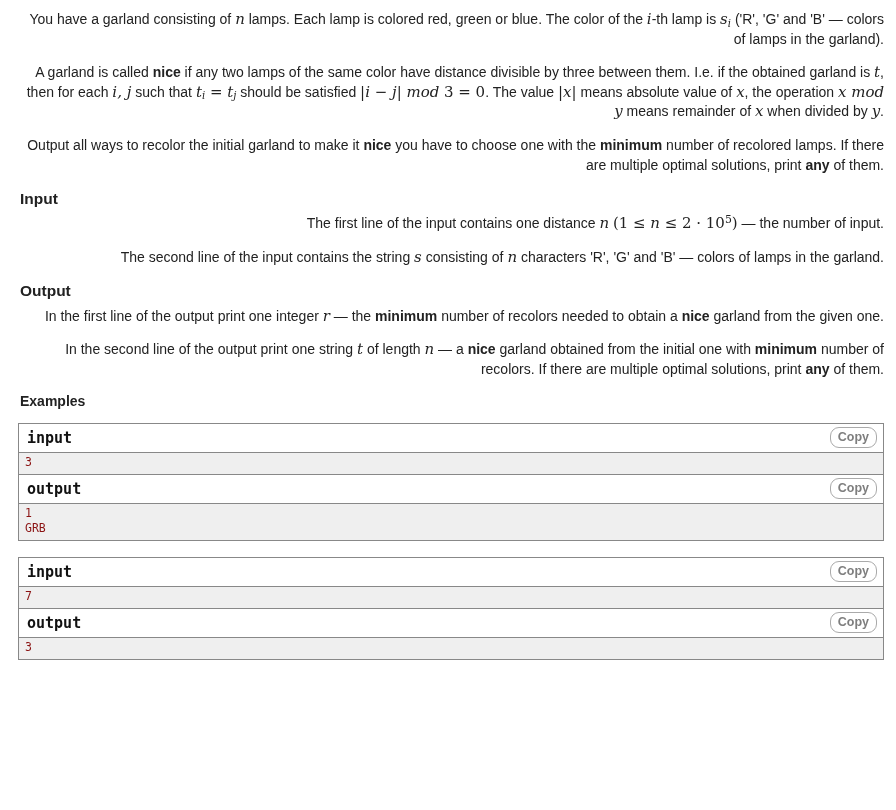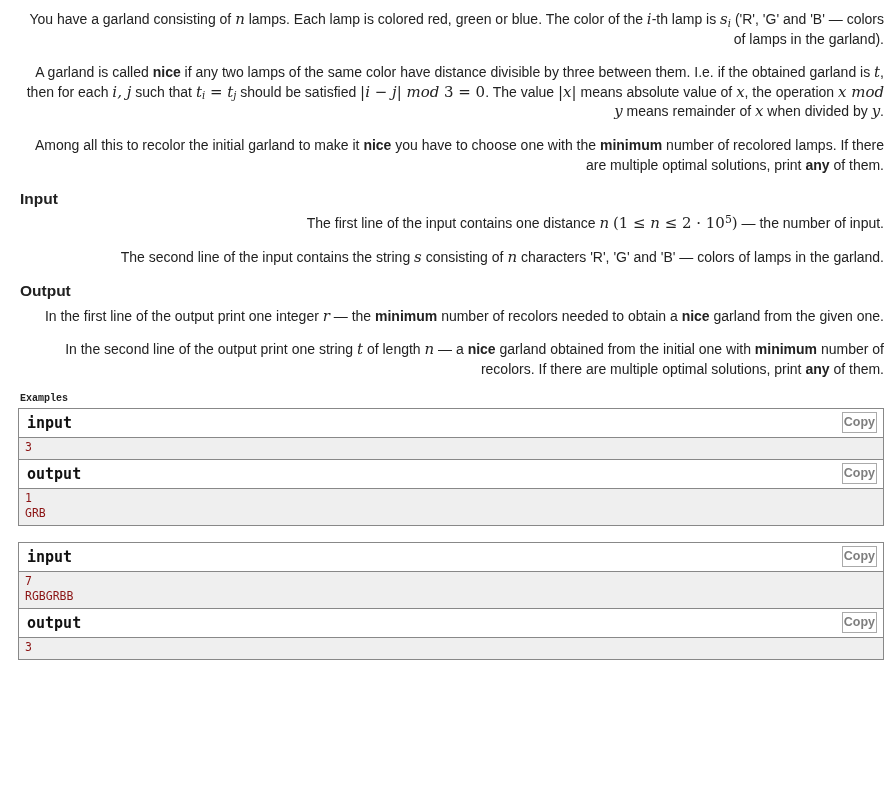--- a/index.html
+++ b/index.html
@@ -53,24 +53,23 @@
     line-height: 0;
   }
   .section-title {
     font-weight: bold;
     font-size: 15.5px;
     margin: 14px 0 5px 0;
     line-height: 1.3;
   }
   .examples-title {
     font-weight: bold;
-    font-size: 10px;
-    margin: 14px 0 2px 0;
+    font-size: 14px;
+    margin: 14px 0 12px 0;
     line-height: 1.25;
-    font-family: Liberation Mono, monospace;
   }
   .sample-test {
     border: 1px solid #888888;
     margin: 0 0 16px 0;
     margin-left: -2px;
     background: #ffffff;
   }
   .sample-test .row-title {
     position: relative;
     background: #ffffff;
@@ -92,39 +91,39 @@
     border-bottom: 1px solid #888888;
   }
   .sample-test .row-pre:last-child {
     border-bottom: none;
   }
   .copy-btn {
     position: absolute;
     right: 6px;
     top: 3px;
     border: 1px solid #aaaaaa;
-    border-radius: 0;
+    border-radius: 9px;
     background: #ffffff;
     color: #7e7e7e;
     font-family: "Liberation Sans", sans-serif;
     font-weight: bold;
     font-size: 12.5px;
     line-height: 15px;
-    padding: 2px 1px;
+    padding: 2px 7px;
     cursor: pointer;
   }
 </style>
 </head>
 <body>
 
 <div class="statement">
 
   <p><span>You have a garland consisting of </span><span class="math">n</span><span> lamps. Each lamp is colored red, green or blue. The color of the </span><span class="math">i</span><span>-th lamp is </span><span class="math">s</span><span class="msub">i</span><span> ('R', 'G' and 'B' — colors of lamps in the garland).</span></p>
   <p><span>A garland is called </span><span class="bold">nice</span><span> if any two lamps of the same color have distance divisible by three between them. I.e. if the obtained garland is </span><span class="math">t</span><span>, then for each </span><span class="math">i, j</span><span> such that </span><span class="math">t</span><span class="msub">i</span><span class="mathn"> = </span><span class="math">t</span><span class="msub">j</span><span> should be satisfied </span><span class="mathn">|</span><span class="math">i</span><span class="mathn"> − </span><span class="math">j</span><span class="mathn">| </span><span class="math">mod</span><span class="mathn"> 3 = 0</span><span>. The value </span><span class="mathn">|</span><span class="math">x</span><span class="mathn">|</span><span> means absolute value of </span><span class="math">x</span><span>, the operation </span><span class="math">x mod y</span><span> means remainder of </span><span class="math">x</span><span> when divided by </span><span class="math">y</span><span>.</span></p>
-  <p><span>Among all this to recolor the initial garland to make it </span><span class="bold">nice</span><span> you have to choose one with the </span><span class="bold">minimum</span><span> number of recolored lamps. If there are multiple optimal solutions, print </span><span class="bold">any</span><span> of them.</span></p>
+  <p><span>Output all ways to recolor the initial garland to make it </span><span class="bold">nice</span><span> you have to choose one with the </span><span class="bold">minimum</span><span> number of recolored lamps. If there are multiple optimal solutions, print </span><span class="bold">any</span><span> of them.</span></p>
 
   <div class="section-title">Input</div>
   <p><span>The first line of the input contains one distance </span><span class="math">n</span><span> </span><span class="mathn">(1 ≤ </span><span class="math">n</span><span class="mathn"> ≤ 2 · 10</span><span class="msup">5</span><span class="mathn">)</span><span> — the number of input.</span></p>
   <p><span>The second line of the input contains the string </span><span class="math">s</span><span> consisting of </span><span class="math">n</span><span> characters 'R', 'G' and 'B' — colors of lamps in the garland.</span></p>
 
   <div class="section-title">Output</div>
   <p><span>In the first line of the output print one integer </span><span class="math">r</span><span> — the </span><span class="bold">minimum</span><span> number of recolors needed to obtain a </span><span class="bold">nice</span><span> garland from the given one.</span></p>
   <p><span>In the second line of the output print one string </span><span class="math">t</span><span> of length </span><span class="math">n</span><span> — a </span><span class="bold">nice</span><span> garland obtained from the initial one with </span><span class="bold">minimum</span><span> number of recolors. If there are multiple optimal solutions, print </span><span class="bold">any</span><span> of them.</span></p>
 
   <div class="examples-title">Examples</div>
@@ -147,21 +146,20 @@
     </div>
   </div>
 
   <div class="sample-test">
     <div class="row-title">
       <span>input</span>
       <span class="copy-btn">Copy</span>
     </div>
     <div class="row-pre">
       <div>7</div>
-      <div>RGBGRBB</div>
     </div>
     <div class="row-title">
       <span>output</span>
       <span class="copy-btn">Copy</span>
     </div>
     <div class="row-pre">
       <div>3</div>
     </div>
   </div>
 

